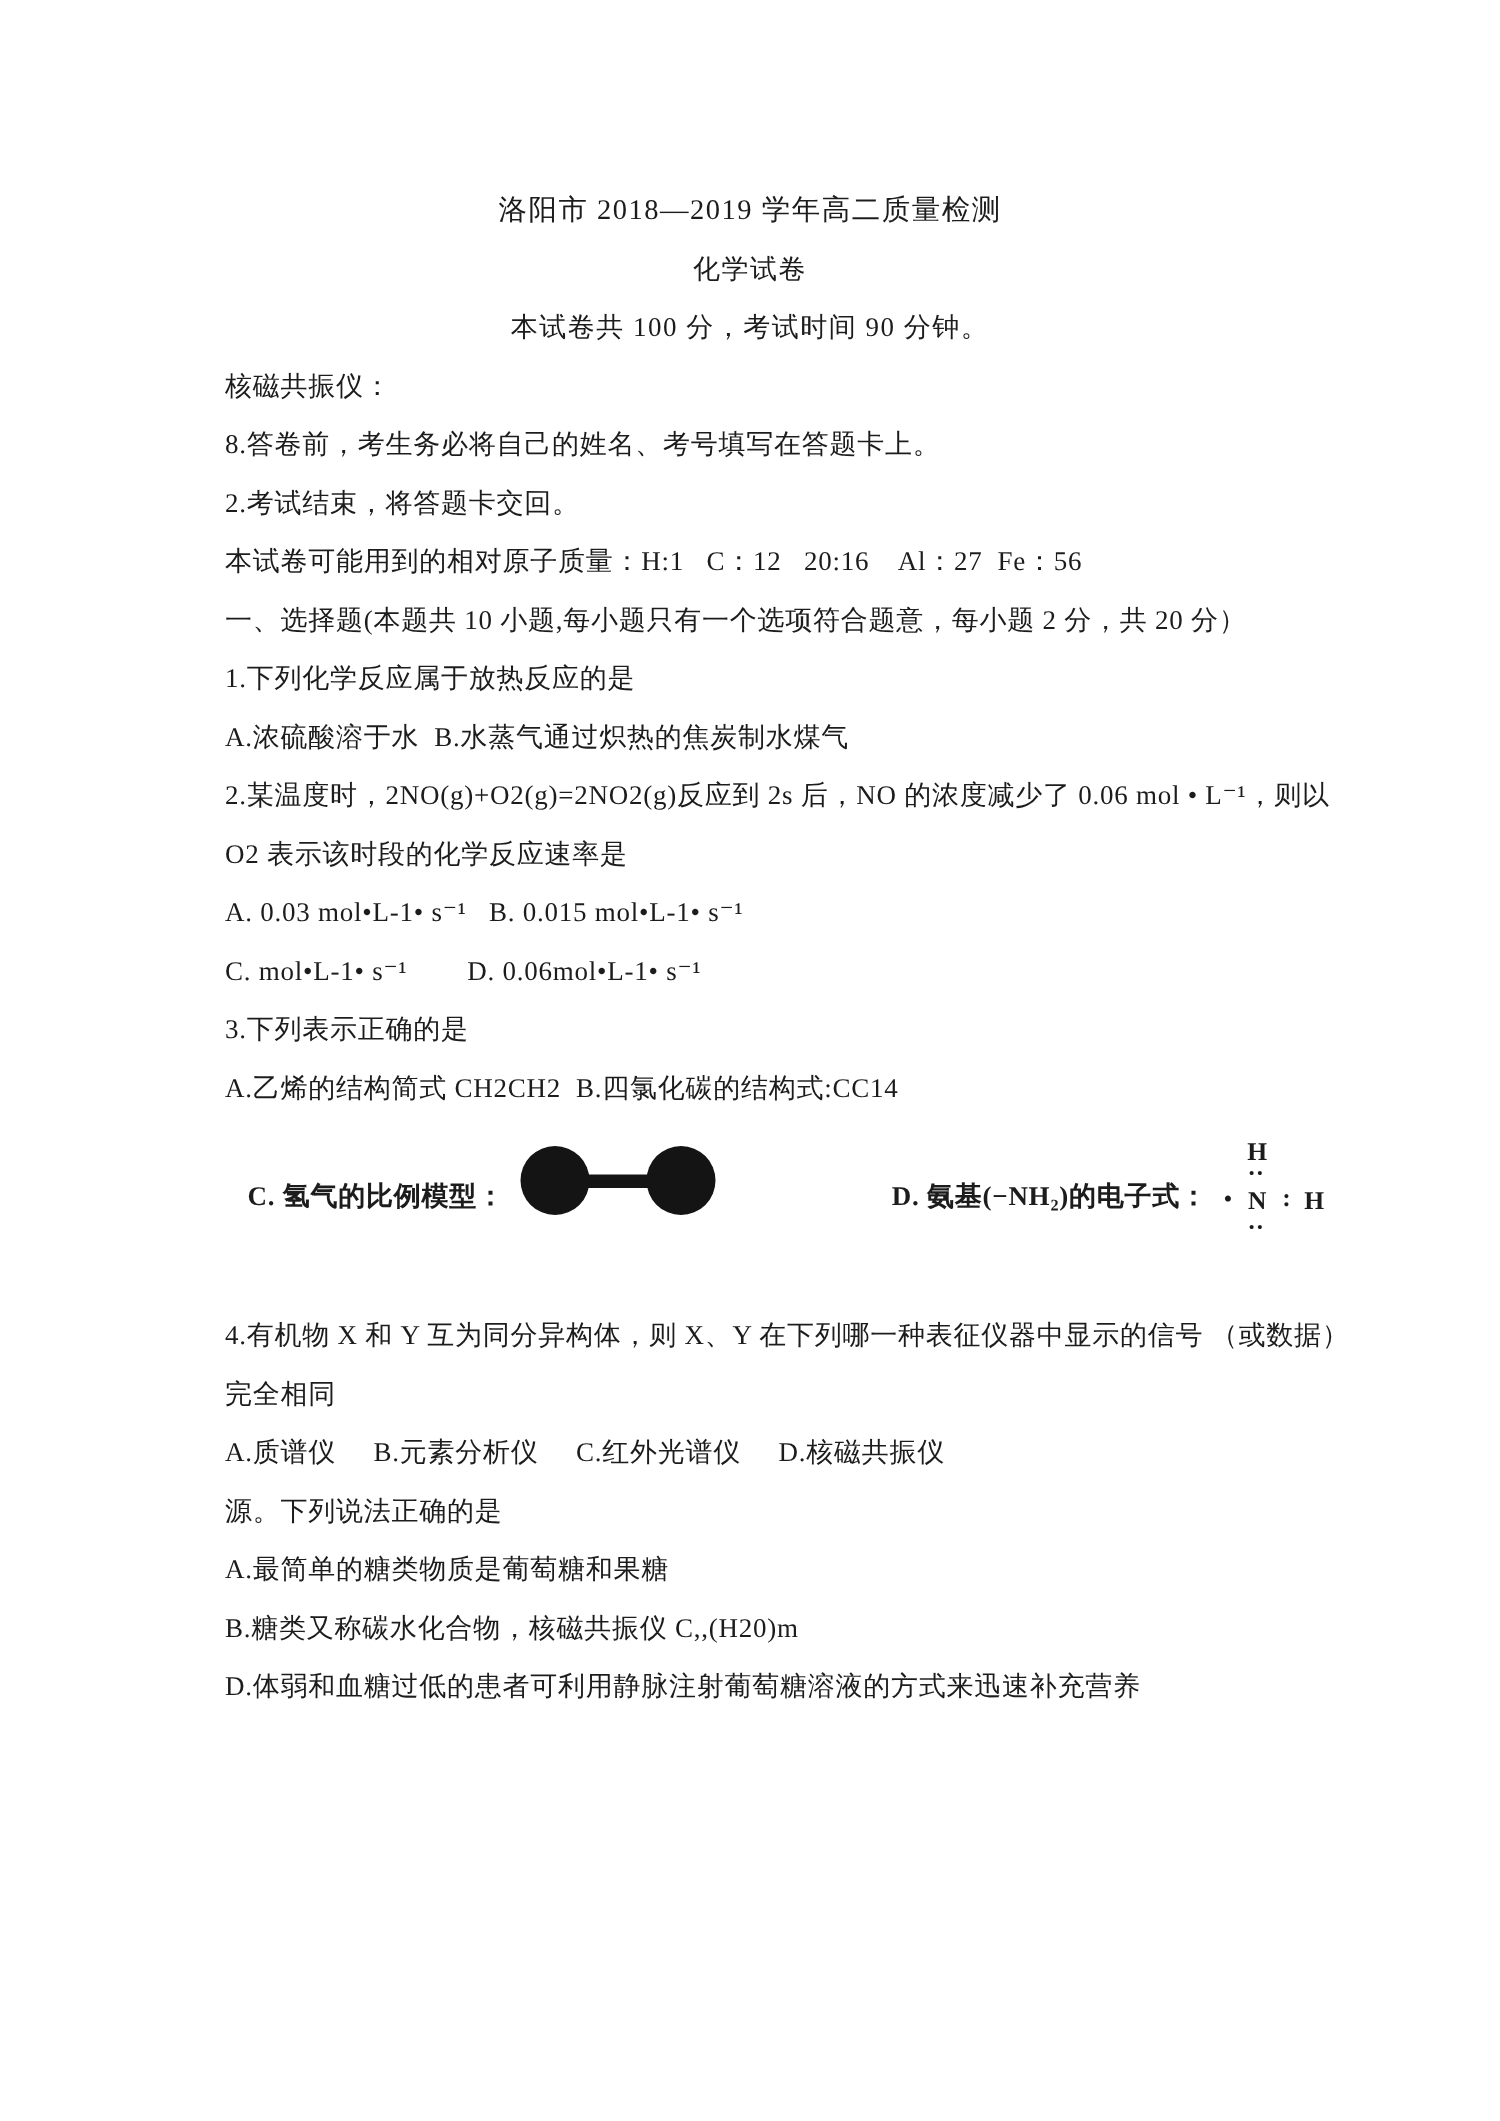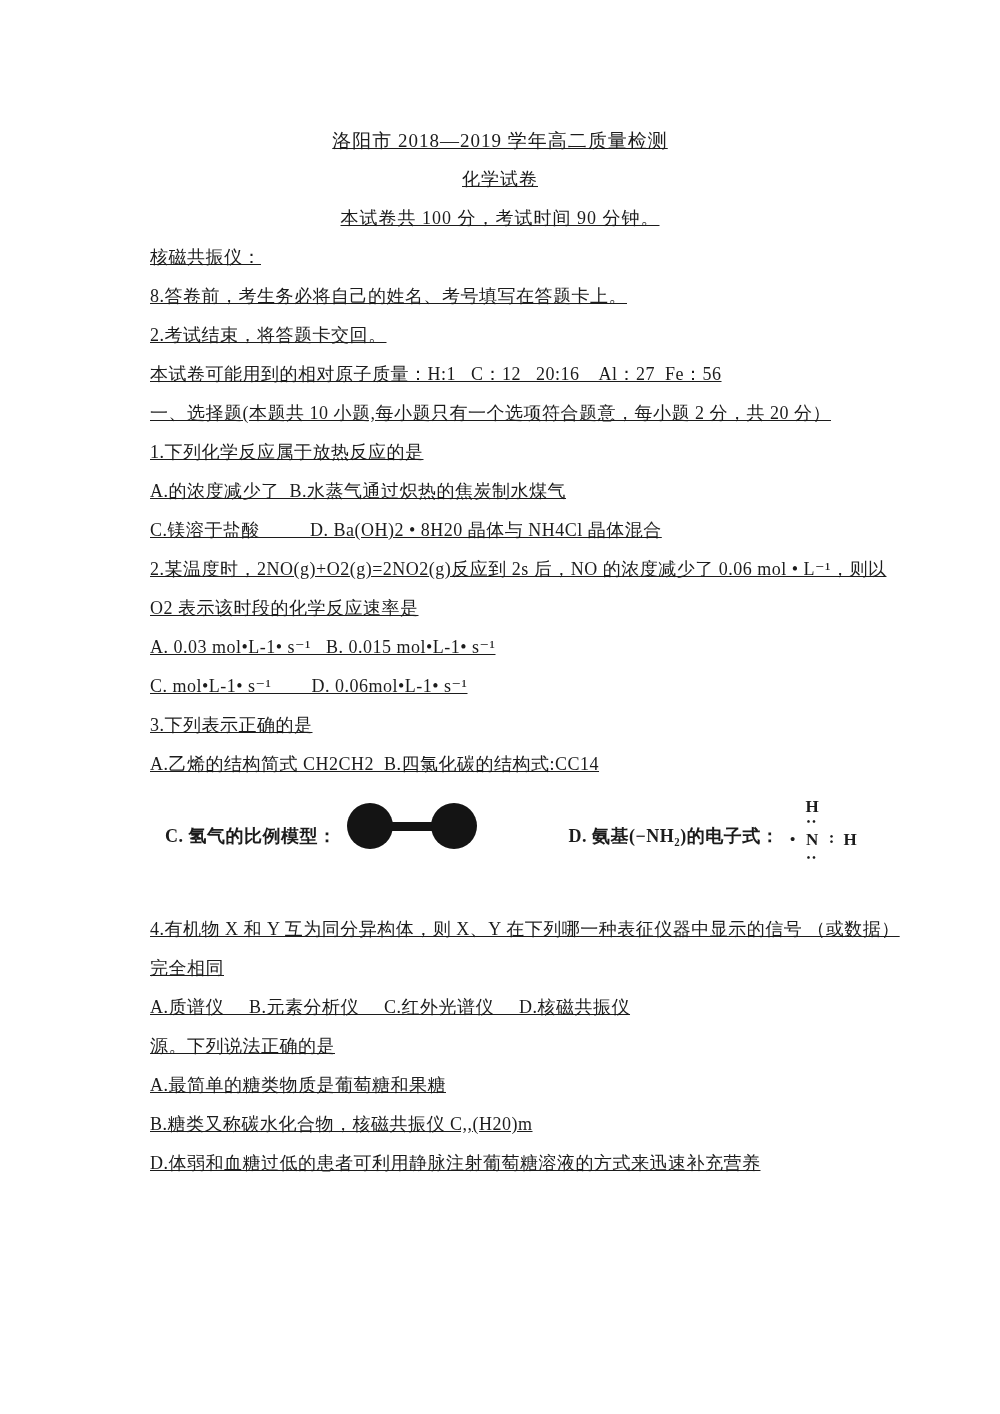--- a/index.html
+++ b/index.html
@@ -20,21 +20,20 @@
     position: absolute;
     left: 150px;
     top: 121px;
     width: 730px;
     font-size: 18px;
     line-height: 39px;
   }
   .line {
     white-space: pre;
     letter-spacing: 0.5px;
-    text-decoration: underline;
   }
   .center {
     text-align: center;
     width: 700px;
     letter-spacing: 1px;
   }
   .title-line {
     font-size: 19px;
   }
   
@@ -71,21 +70,21 @@
   .dumbbell .atom.right { right: 0; }
   .dumbbell .bond {
     position: absolute;
     left: 40px;
     right: 40px;
     top: 20px;
     height: 9px;
     background: #141414;
   }
   .dlabel {
-    margin-left: 92px;
+    margin-left: 118px;
   }
   
   .edot {
     display: inline-grid;
     grid-template-columns: 15px 24px 15px 22px;
     grid-template-rows: 21px 10px 25px 12px;
     align-items: center;
     justify-items: center;
     font-size: 17px;
     font-weight: 600;
@@ -114,22 +113,21 @@
 
     <div class="line">核磁共振仪：</div>
     <div class="line">8.答卷前，考生务必将自己的姓名、考号填写在答题卡上。</div>
     <div class="line">2.考试结束，将答题卡交回。</div>
 
     <div class="line">本试卷可能用到的相对原子质量：H:1   C：12   20:16    Al：27  Fe：56</div>
 
     <div class="line">一、选择题(本题共 10 小题,每小题只有一个选项符合题意，每小题 2 分，共 20 分）</div>
 
     <div class="line">1.下列化学反应属于放热反应的是</div>
-    <div class="line">A.的浓度减少了  B.水蒸气通过炽热的焦炭制水煤气</div>
-    <div class="line">C.镁溶于盐酸          D. Ba(OH)2 • 8H20 晶体与 NH4Cl 晶体混合</div>
+    <div class="line">A.浓硫酸溶于水  B.水蒸气通过炽热的焦炭制水煤气</div>
 
     <div class="line">2.某温度时，2NO(g)+O2(g)=2NO2(g)反应到 2s 后，NO 的浓度减少了 0.06 mol • L⁻¹，则以</div>
     <div class="line">O2 表示该时段的化学反应速率是</div>
     <div class="line">A. 0.03 mol•L-1• s⁻¹   B. 0.015 mol•L-1• s⁻¹</div>
     <div class="line">C. mol•L-1• s⁻¹        D. 0.06mol•L-1• s⁻¹</div>
 
     <div class="line">3.下列表示正确的是</div>
     <div class="line">A.乙烯的结构简式 CH2CH2  B.四氯化碳的结构式:CC14</div>
 
     <div class="model-row">

